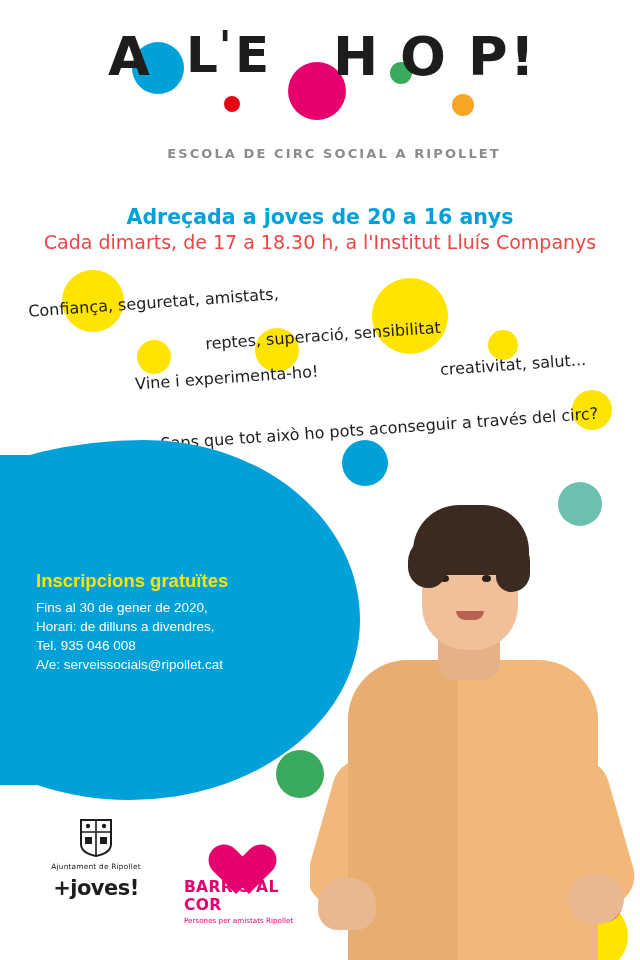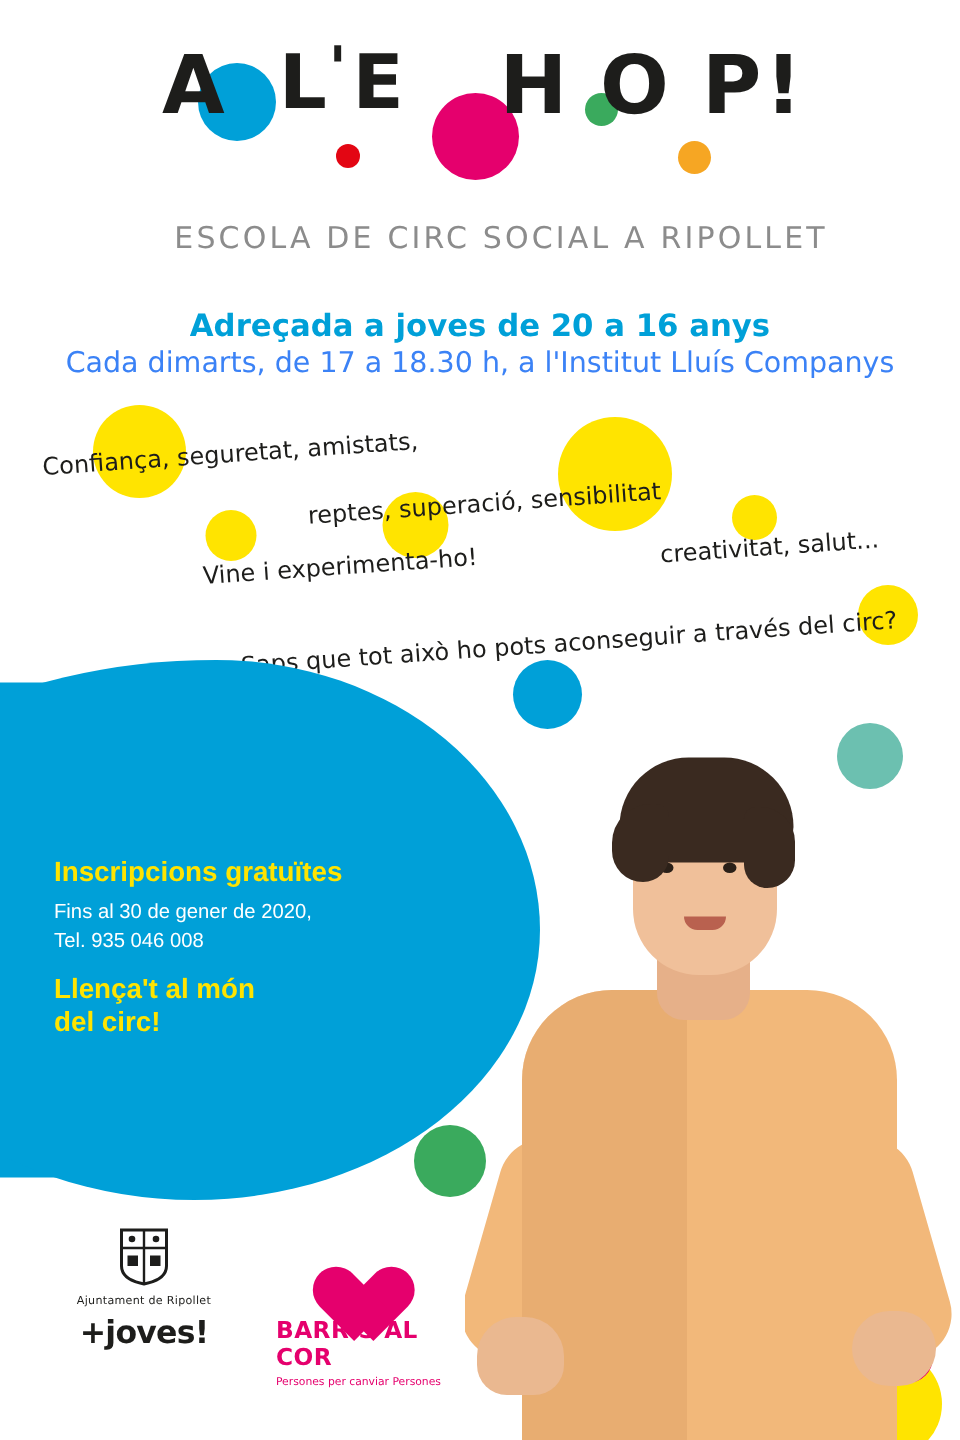--- a/index.html
+++ b/index.html
@@ -45,23 +45,23 @@
   .logo-letter {
     position: absolute;
     font-family: "DejaVu Sans", sans-serif;
     font-weight: bold;
     color: #1d1d1b;
     font-size: 54px;
     line-height: 1;
   }
   #logo-sub {
     margin-top: 6px;
-    font-size: 20px;
+    font-size: 13px;
     letter-spacing: 2.1px;
-    font-weight: normal;
+    font-weight: bold;
     color: #8c8c8c;
     font-family: "DejaVu Sans", sans-serif;
     margin-left: 28px;
   }
 
   
   #headline-1 {
     position: absolute;
     top: 205px;
     width: 640px;
@@ -69,21 +69,21 @@
     color: #00a0d8;
     font-weight: bold;
     font-size: 20.5px;
     font-family: "DejaVu Sans", sans-serif;
   }
   #headline-2 {
     position: absolute;
     top: 231px;
     width: 640px;
     text-align: center;
-    color: #3b82f6;
+    color: #ef4444;
     font-size: 19px;
     font-family: "DejaVu Sans", sans-serif;
   }
 
   
   .phrase {
     position: absolute;
     color: #1d1d1b;
     font-family: "DejaVu Sans", sans-serif;
     font-size: 16px;
@@ -407,26 +407,24 @@
       <div class="phrase" style="left: 160px; top: 419px; transform: rotate(-4deg);">Saps que tot això ho pots aconseguir a través del circ?</div>
     </div>
 
   <div id="blue-blob-2"></div>
   <div id="blue-blob"></div>
 
   <div id="info-block">
     <div id="info-title">Inscripcions gratuïtes</div>
     <div id="info-lines">
         <div class="info-line">Fins al 30 de gener de 2020,</div>
+        <div class="info-line">Horari: de dilluns a divendres,</div>
         <div class="info-line">Tel. 935 046 008</div>
+        <div class="info-line">A/e: serveissocials@ripollet.cat</div>
       </div>
-    <div id="info-cta">
-      <div>Llença't al món</div>
-      <div>del circ!</div>
-    </div>
   </div>
 
   <div id="photo">
     <div class="fig-arm-l"></div>
     <div class="fig-arm-r"></div>
     <div class="fig-shirt"></div>
     <div class="fig-shirt-shadow"></div>
     <div class="fig-neck"></div>
     <div class="fig-head"></div>
     <div class="fig-brow" style="left:126px; bottom:392px;"></div>
@@ -452,17 +450,17 @@
           <rect x="6" y="19" width="7" height="7" fill="#1d1d1b"></rect>
           <rect x="21" y="19" width="7" height="7" fill="#1d1d1b"></rect>
         </svg>
       </div>
       <div id="ajuntament-label">Ajuntament de Ripollet</div>
       <div id="ciutat">+joves!</div>
     </div>
     <div id="barris">
       <div id="heart"></div>
       <div id="barris-title">BARRIS AL COR</div>
-      <div id="barris-sub">Persones per canviar Persones</div>
+      <div id="barris-sub">Persones per amistats Ripollet</div>
     </div>
   </div>
 
 </div>
 
 </body></html>

